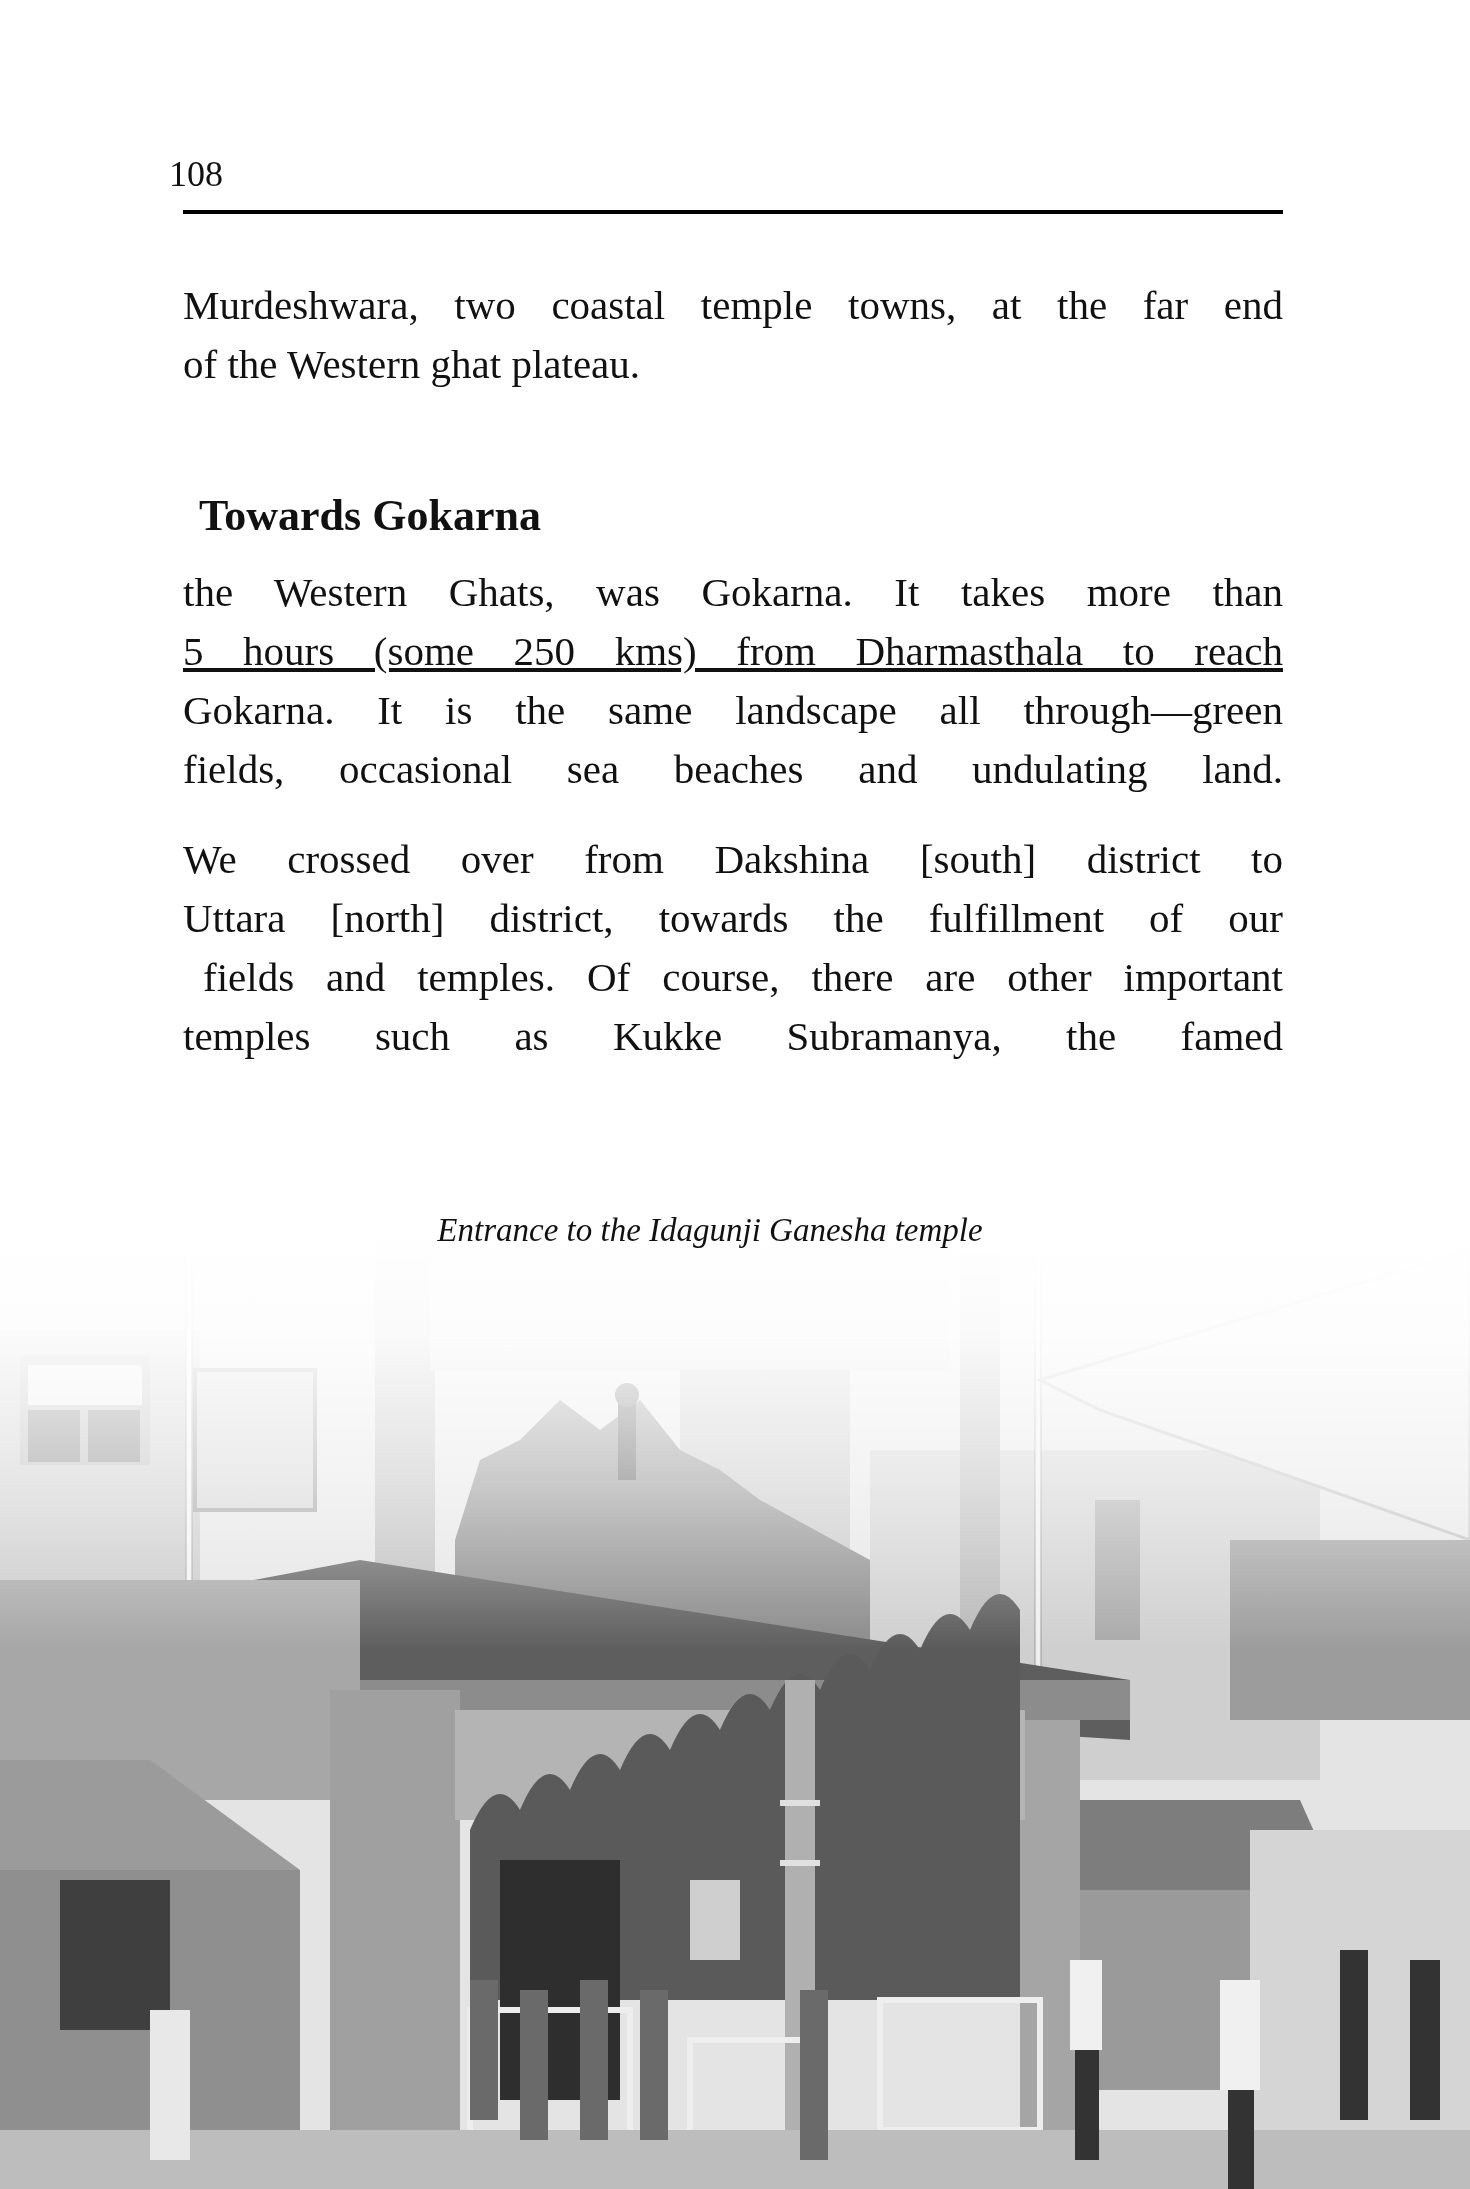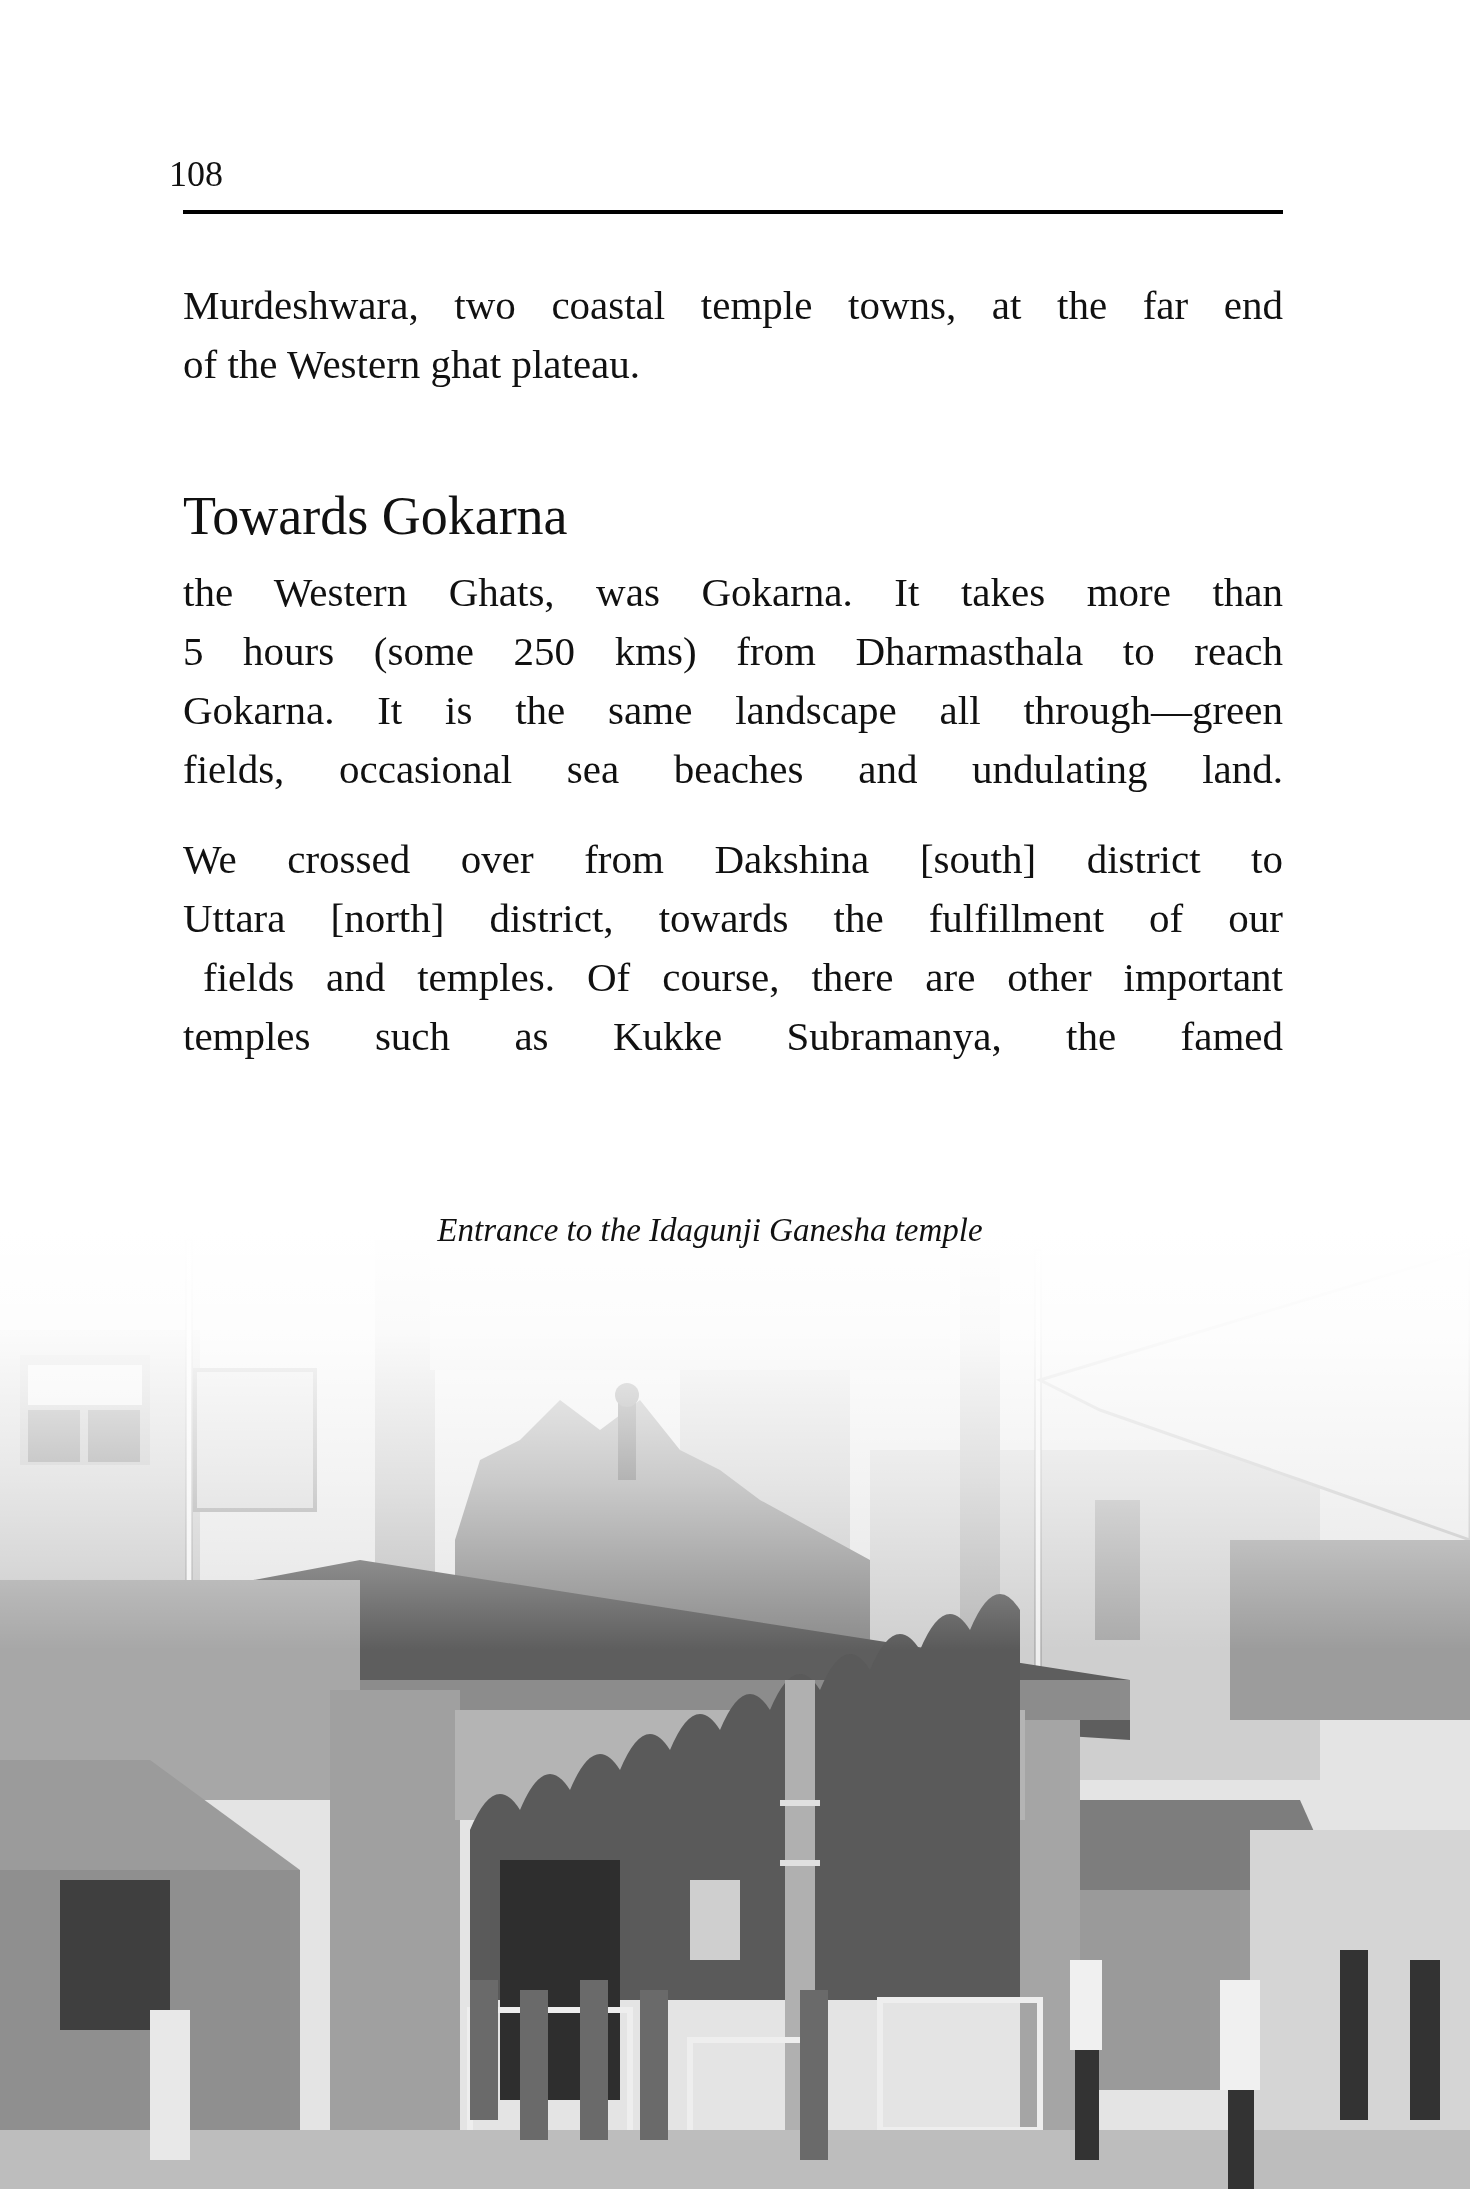--- a/index.html
+++ b/index.html
@@ -5,21 +5,21 @@
   html, body { margin: 0; padding: 0; background: #ffffff; }
   body { width: 1470px; height: 2189px; position: relative; overflow: hidden; font-family: "Liberation Serif", "DejaVu Serif", serif; color: #111; }
 
   .running-head { position: absolute; left: 169px; top: 150px; width: 1100px; height: 50px; }
   .page-number { position: absolute; left: 0; top: 4px; font-size: 36px; line-height: 40px; }
   .running-title { position: absolute; left: 140px; top: 6px; font-size: 34px; line-height: 40px; font-style: italic; }
   .header-rule { position: absolute; left: 183px; top: 210px; width: 1100px; height: 4px; background: #000; }
 
   .text-block { position: absolute; left: 183px; width: 1100px; font-size: 41px; line-height: 59px; text-align: justify; text-align-last: left; }
   .para-1 { top: 276px; }
-  .heading { position: absolute; left: 183px; top: 490px; font-size: 54px; line-height: 52px; font-weight: normal; }
+  .heading { position: absolute; left: 199px; top: 490px; font-size: 44px; line-height: 52px; font-weight: bold; }
   .para-2 { top: 563px; text-indent: 100px; }
   .para-2 .line, .para-1 .line { display: block; text-align: justify; text-align-last: justify; white-space: nowrap; }
   .para-1 .line.last { text-align-last: left; }
 
   .photo { position: absolute; left: 0; top: 1230px; width: 1470px; height: 959px; overflow: hidden; background: #d9d9d9; }
   .photo .fade { position: absolute; left: 0; top: 0; width: 100%; height: 420px; background: linear-gradient(to bottom, #ffffff 0%, rgba(255,255,255,0.92) 25%, rgba(255,255,255,0.55) 60%, rgba(255,255,255,0) 100%); z-index: 20; }
   .caption { position: absolute; left: 0; top: 1208px; width: 1420px; text-align: center; font-size: 33px; line-height: 44px; font-style: italic; z-index: 30; }
 </style>
 </head>
 <body>
@@ -31,21 +31,21 @@
 
 <div class="text-block para-1">
   <span class="line">Murdeshwara, two coastal temple towns, at the far end</span>
   <span class="line last">of the Western ghat plateau.</span>
 </div>
 
 <div class="heading">Towards Gokarna</div>
 
 <div class="text-block para-2">
   <span class="line" style="text-indent:0;">the Western Ghats, was Gokarna. It takes more than</span>
-  <span class="line" style="text-indent:0;">5 hours (some 250 kms) from Dharmasthala to reach</span>
+  <span class="line" style="text-indent:0;text-decoration:underline;">5 hours (some 250 kms) from Dharmasthala to reach</span>
   <span class="line" style="text-indent:0;">Gokarna. It is the same landscape all through—green</span>
   <span class="line" style="text-indent:0;">fields, occasional sea beaches and undulating land.</span>
   <span class="line" style="text-indent:0;margin-top:31px;">We crossed over from Dakshina [south] district to</span>
   <span class="line" style="text-indent:0;">Uttara [north] district, towards the fulfillment of our</span>
   <span class="line" style="text-indent:0;margin-left:20px;">fields and temples. Of course, there are other important</span>
   <span class="line" style="text-indent:0;">temples such as Kukke Subramanya, the famed</span>
 </div>
 
 <div class="caption">Entrance to the Idagunji Ganesha temple</div>
 

